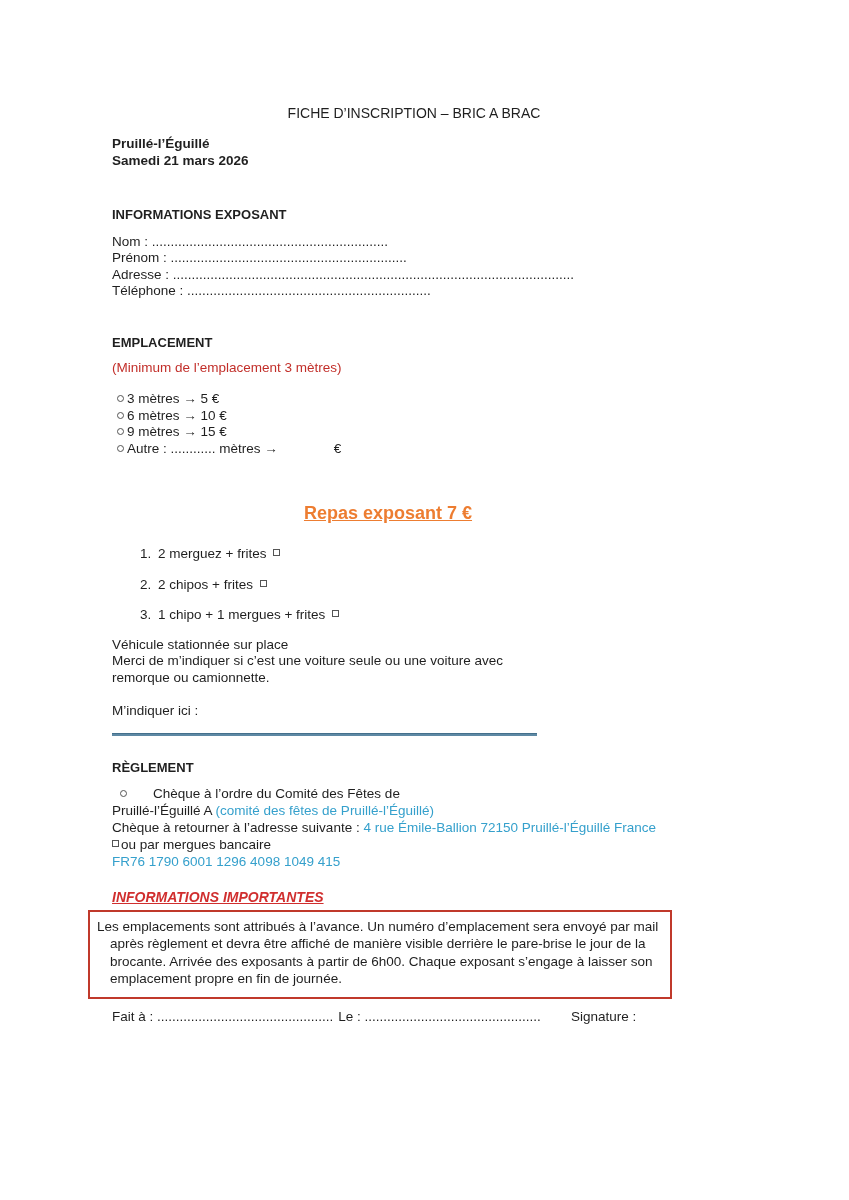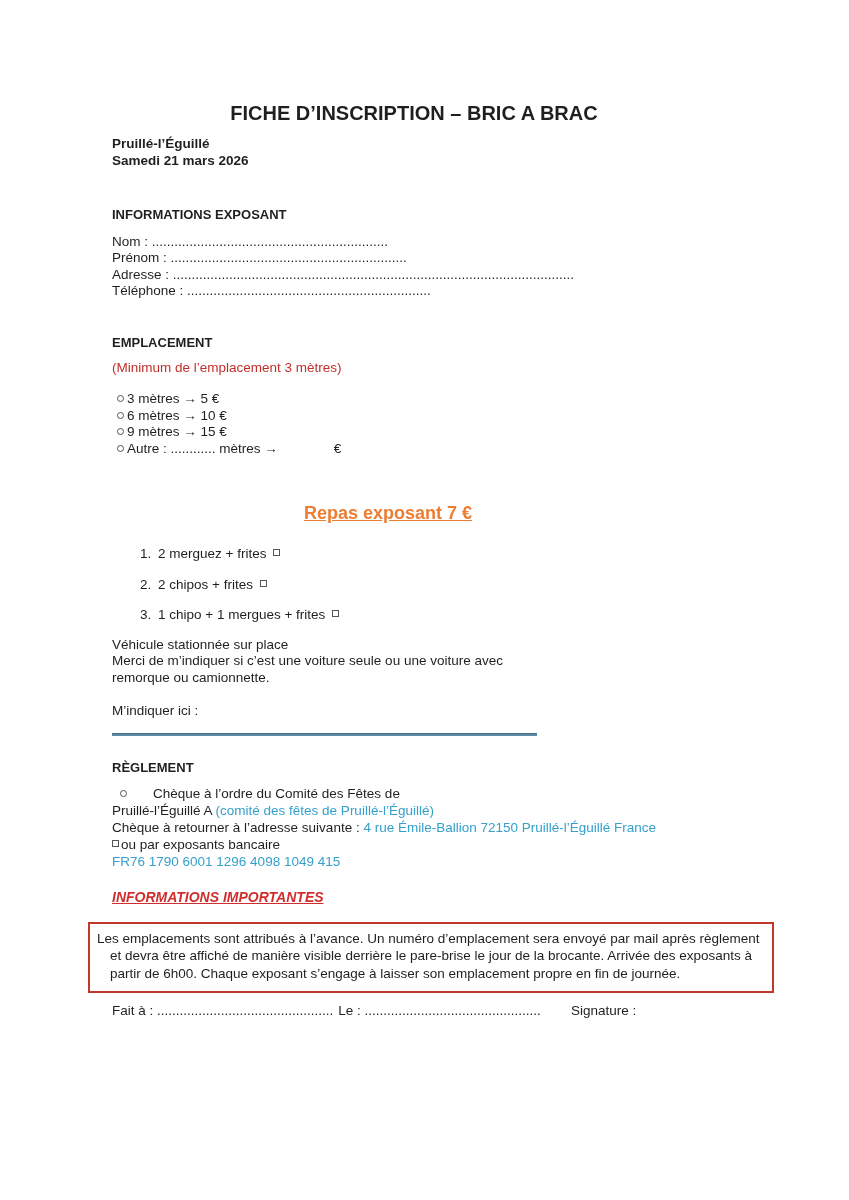--- a/index.html
+++ b/index.html
@@ -7,21 +7,21 @@
     --line_blue:#5E89A4; --box_border:#C0392B; --ink:#1f1f1f;
   }
   *{margin:0;padding:0;box-sizing:border-box;}
   html,body{background:#ffffff;}
   .page{
     width:849px;height:1200px;background:#ffffff;position:relative;
     font-family:"Liberation Sans","DejaVu Sans",sans-serif;
     color:var(--ink);font-size:13.5px;line-height:16.4px;overflow:hidden;
   }
   .content{padding:103px 133px 0 112px;}
-  .doc-title{text-align:center;font-weight:bold;font-size:20px;line-height:20px;}
+  .doc-title{text-align:center;font-weight:normal;font-size:14px;line-height:20px;}
   .subtitle{margin-top:13px;font-weight:bold;}
   .subtitle div{line-height:16.5px;}
   h2.section{margin-top:36px;font-size:13px;line-height:20px;font-weight:bold;}
   h2.mt-lg{margin-top:33px;}
   .fields{margin-top:9px;}
   .field-line{line-height:16.4px;white-space:nowrap;overflow:hidden;}
   .email-line{display:flex;justify-content:space-between;line-height:16.4px;}
   .red{color:var(--red);}
   .note-red{margin-top:7px;color:var(--red);}
   .options{margin-top:15px;padding-left:5px;}
@@ -39,21 +39,21 @@
   .repas-item .num{display:inline-block;min-width:18px;}
   .para{margin-top:5px;}
   .para div{line-height:16.4px;}
   .indicate{margin-top:17px;}
   .rule-blue{margin-top:13px;width:425px;height:3px;background:var(--line_blue);border-top:1px solid #44708c;}
   .regl{margin-top:7px;}
   .regl div{line-height:17px;}
   .blue{color:var(--blue);}
   .imp-heading{margin-top:17px;color:#D02E2E;font-weight:bold;font-style:italic;
     font-size:14px;line-height:20px;text-decoration:underline;}
-  .imp-box{margin-top:15px;margin-left:-24px;width:686px;border:2px solid var(--box_border);
+  .imp-box{margin-top:3px;margin-left:-24px;width:584px;border:2px solid var(--box_border);
     padding:6px 10px 9px 20px;text-indent:-13px;line-height:17.5px;}
   .fait-line{margin-top:10px;display:flex;white-space:nowrap;}
   .fait-line .le{margin-left:5px;}
   .fait-line .sig{margin-left:30px;}
 </style>
 </head>
 <body>
 
 <div class="page">
   <div class="content">
@@ -119,21 +119,21 @@
       <div>
         <span class="circ gap"></span><span>Chèque à l’ordre du Comité des Fêtes de</span>
       </div>
       <div>
         <span>Pruillé-l’Éguillé A </span><span class="blue">(comité des fêtes de Pruillé-l’Éguillé)</span>
       </div>
       <div>
         <span>Chèque à retourner à l’adresse suivante : </span><span class="blue">4 rue Émile-Ballion 72150 Pruillé-l’Éguillé France</span>
       </div>
       <div>
-        <span class="sq before"></span><span>ou par exposants bancaire</span>
+        <span class="sq before"></span><span>ou par mergues bancaire</span>
       </div>
       <div class="blue">FR76 1790 6001 1296 4098 1049 415</div>
     </div>
 
     <div class="imp-heading">INFORMATIONS IMPORTANTES</div>
     <div class="imp-box">Les emplacements sont attribués à l’avance. Un numéro d’emplacement sera envoyé par mail après règlement et devra être affiché de manière visible derrière le pare-brise le jour de la brocante. Arrivée des exposants à partir de 6h00. Chaque exposant s’engage à laisser son emplacement propre en fin de journée.</div>
 
     <div class="fait-line">
       <span>Fait à : ...............................................</span>
       <span class="le">Le : ...............................................</span>

